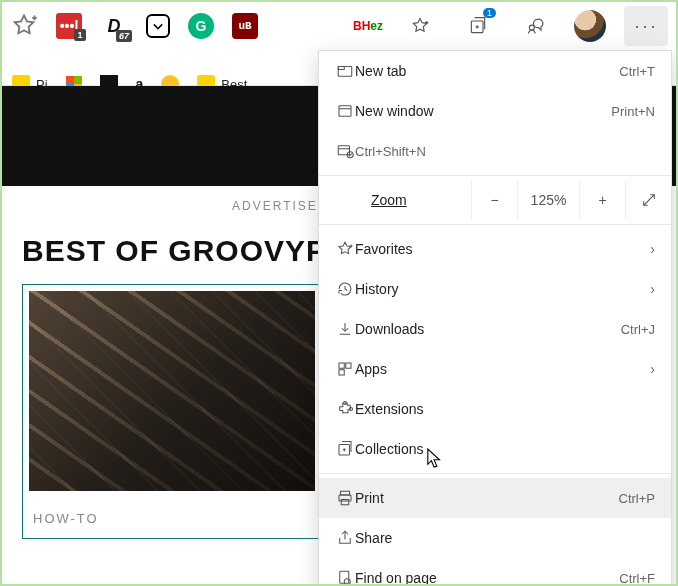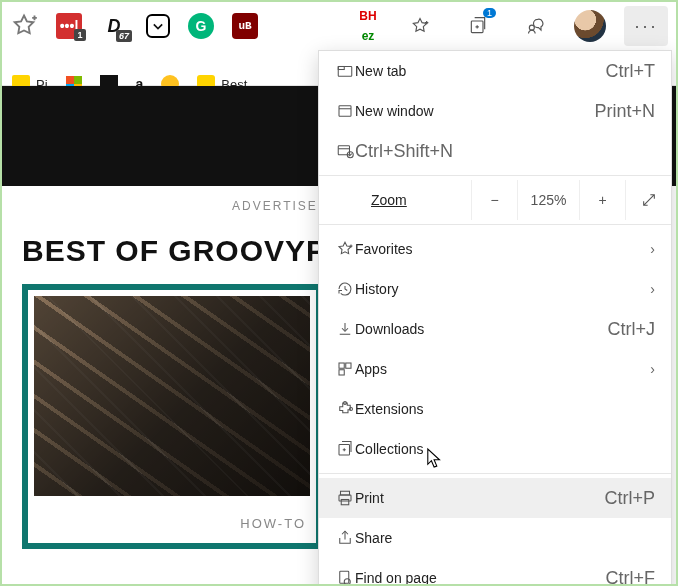--- a/index.html
+++ b/index.html
@@ -34,21 +34,21 @@
     background: #444; color: #fff;
     font-size: 9px; font-weight: 600;
     padding: 1px 3px; border-radius: 2px;
     min-width: 12px; text-align: center;
   }
   .ext-red { background:#d32f2f; color:#fff; border-radius:3px; width:26px; height:26px; font-size:14px; }
   .ext-letter { color:#111; font-size:18px; font-weight:700; font-style:italic; }
   .ext-box { width:24px; height:24px; border:2px solid #000; border-radius:6px; display:flex; align-items:center; justify-content:center;}
   .ext-g { width:26px; height:26px; border-radius:50%; background:#00b67a; color:#fff; font-size:14px; font-weight:700;}
   .ext-ub { width:26px; height:26px; border-radius:4px; background:#800000; color:#fff; font-size:11px;font-family:Liberation Mono, monospace;}
-  .ext-bhez { color:#d00; font-weight:800; font-size:12px; line-height:10px; text-align:center;flex-direction:column;}
+  .ext-bhez { color:#d00; font-weight:800; font-size:12px; line-height:10px; text-align:center;}
   .spacer { flex: 1; }
   .tool-icon {
     width: 40px; height: 40px;
     display:flex; align-items:center; justify-content:center;
     border-radius:4px;
   }
   .tool-icon svg { width:20px; height:20px; fill:none; stroke:#555; stroke-width:1.4;}
   .avatar {
     width:32px; height:32px; border-radius:50%;
     background: radial-gradient(circle at 35% 30%, #e8c8a8 0 35%, #6b4a2e 36% 60%, #223344 61% 100%);
@@ -94,24 +94,23 @@
     padding-left:230px;
     color:#8a8a8a; letter-spacing:2px; font-size:12px;
   }
   .headline {
     font-size:30px; font-weight:800;
     color:#111; letter-spacing:1px;
     padding: 8px 0 6px 20px;
   }
   .article {
     margin:10px 20px 0 20px;
-    border:6px solid #0f766e;
+    border:1px solid #0f766e;
     padding:6px;
     width:300px;
-    text-align:right;
   }
   .kb {
     width:100%; height:200px;
     background:
       repeating-linear-gradient(45deg, rgba(255,255,255,0.06) 0 2px, transparent 2px 30px),
       linear-gradient(135deg,#8a735b 0%, #3a3128 55%, #1c1712 100%);
     position:relative;
     overflow:hidden;
   }
   .kb::before{
@@ -148,21 +147,21 @@
   .mi {
     display:flex; align-items:center;
     height:40px;
     padding: 0 16px;
     gap:0;
   }
   .mi.hover { background:#efefef; }
   .mi .ico { width:20px; height:20px; flex:0 0 20px; display:flex; align-items:center; justify-content:center;}
   .mi .ico svg{ width:18px; height:18px; fill:none; stroke:#555; stroke-width:1.4;}
   .mi .lbl { flex:1; }
-  .mi .sc  { color:#666; font-size:18px;}
+  .mi .sc  { color:#666; font-size:13px;}
   .mi .chev{ width:12px; color:#666; text-align:right;}
   .sep { height:1px; background:#e6e6e6; margin:4px 0;}
   .zoomrow{
     display:flex; align-items:center; height:40px;
     padding-left:52px;
   }
   .zoomrow .zlbl{ flex:1;text-decoration:underline;}
   .zbtn{
     width:46px; height:40px;
     display:flex; align-items:center; justify-content:center;

